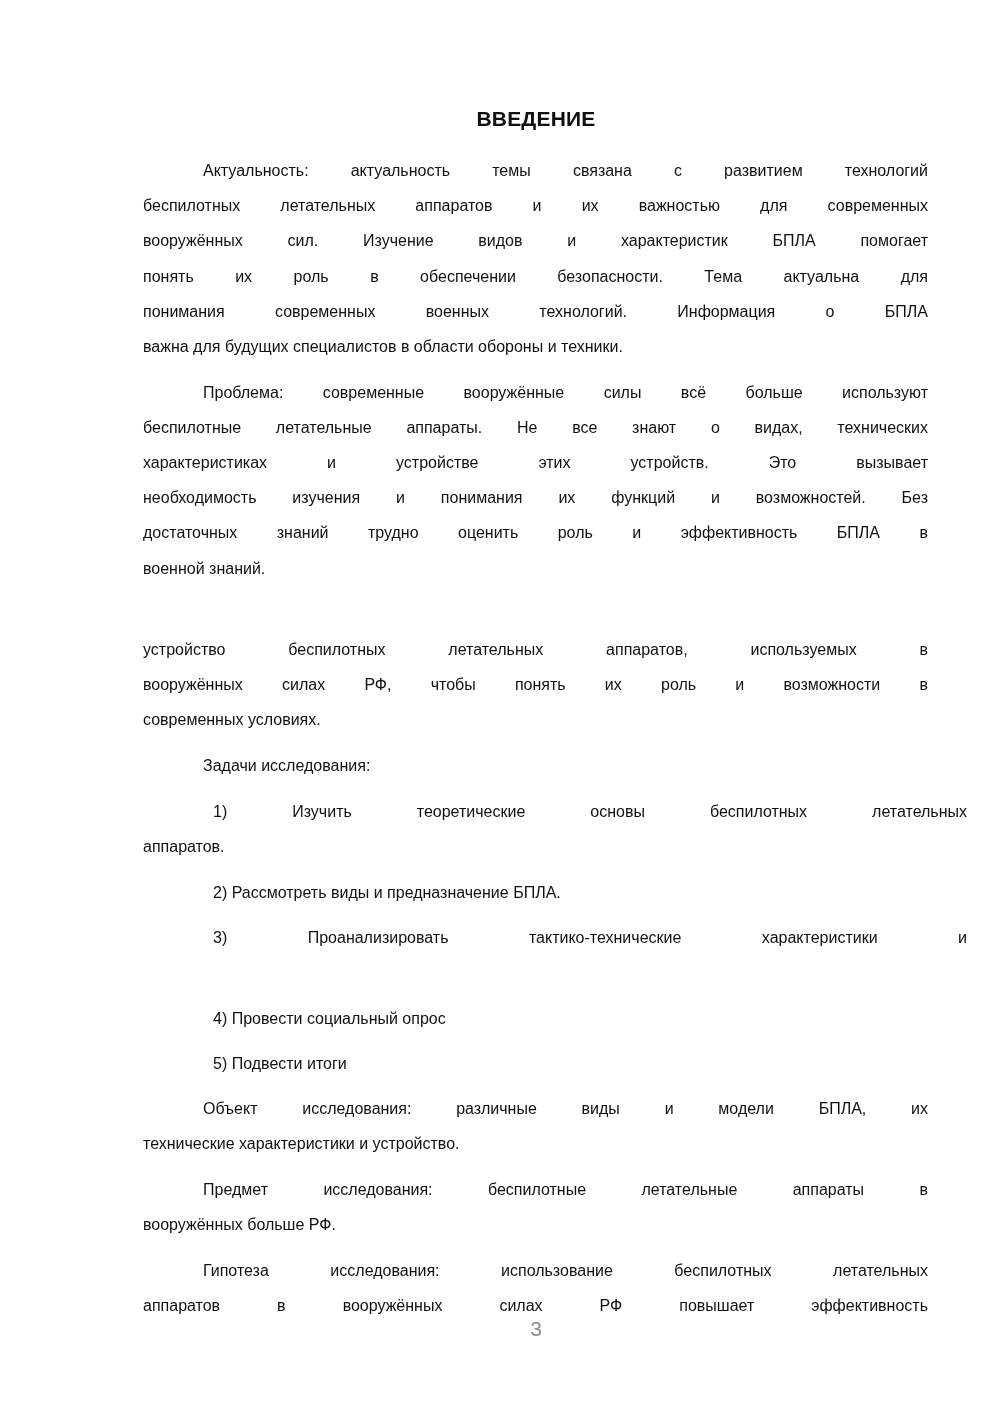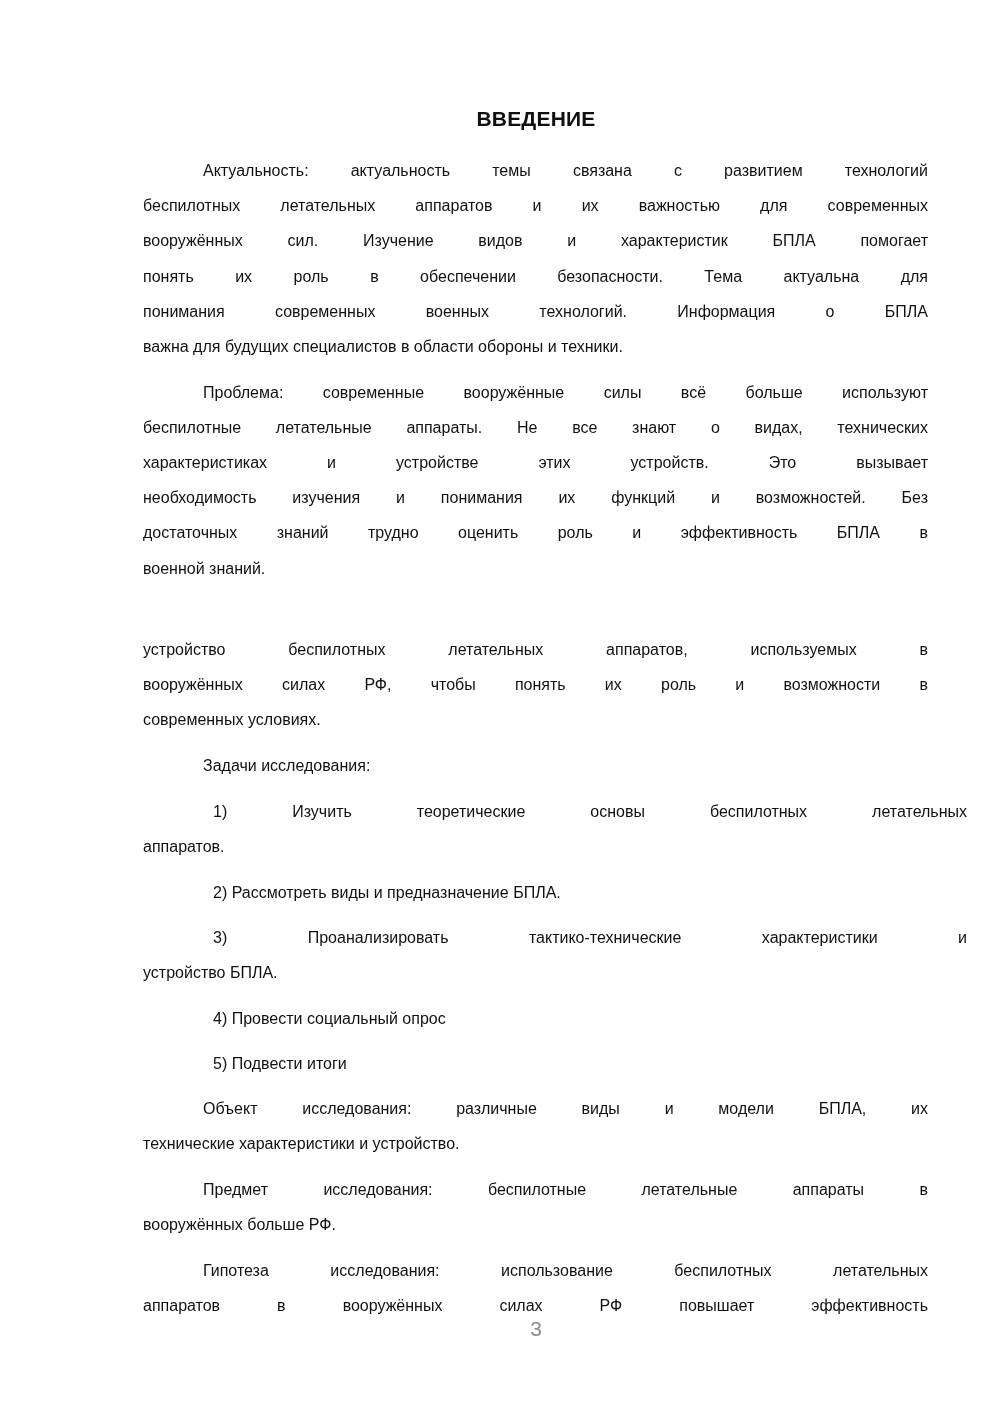--- a/index.html
+++ b/index.html
@@ -51,21 +51,20 @@
   <div class="line last" style="top:695px">современных условиях.</div>
 
   <div class="line ind last" style="top:741px">Задачи исследования:</div>
 
   <div class="line ind2" style="top:787px">1) Изучить теоретические основы беспилотных летательных</div>
   <div class="line last" style="top:822px">аппаратов.</div>
 
   <div class="line ind2 last" style="top:868px">2) Рассмотреть виды и предназначение БПЛА.</div>
 
   <div class="line ind2" style="top:913px">3) Проанализировать тактико-технические характеристики и</div>
-  <div class="line last" style="top:948px">устройство БПЛА.</div>
 
   <div class="line ind2 last" style="top:994px">4) Провести социальный опрос</div>
 
   <div class="line ind2 last" style="top:1039px">5) Подвести итоги</div>
 
   <div class="line ind" style="top:1084px">Объект исследования: различные виды и модели БПЛА, их</div>
   <div class="line last" style="top:1119px">технические характеристики и устройство.</div>
 
   <div class="line ind" style="top:1165px">Предмет исследования: беспилотные летательные аппараты в</div>
   <div class="line last" style="top:1200px">вооружённых больше РФ.</div>

